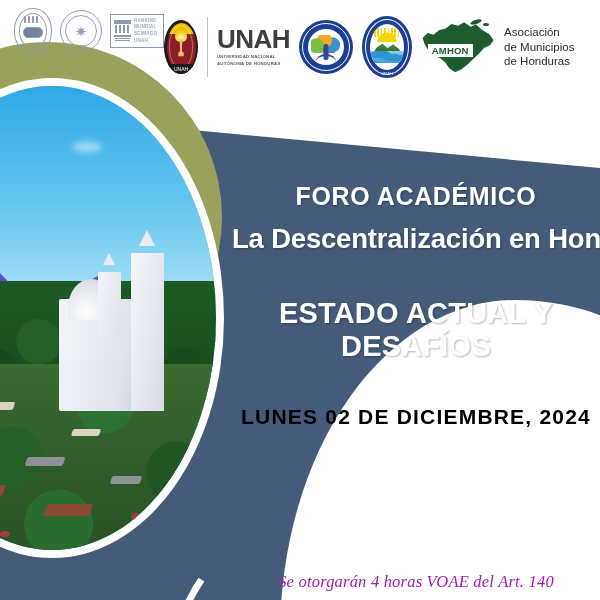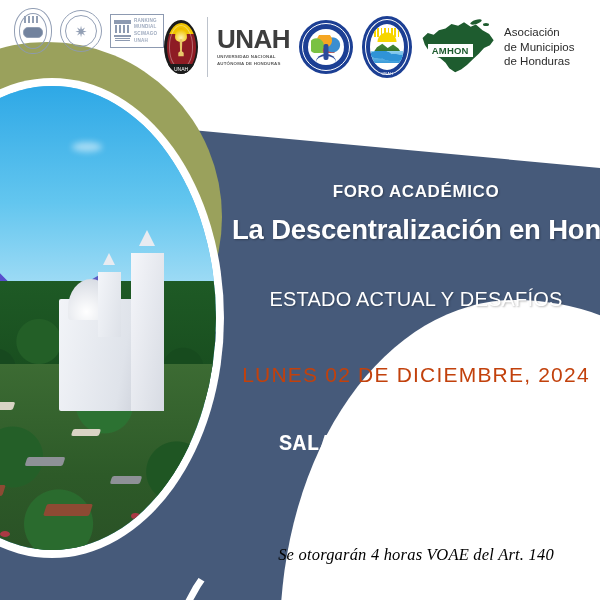--- a/index.html
+++ b/index.html
@@ -565,63 +565,63 @@
   .copy {
     position: absolute;
     left: 232px;
     top: 182px;
     width: 368px;
     text-align: center;
     color: #ffffff;
     z-index: 5;
   }
   .t-foro {
-    font-size: 17px;
+    font-size: 25px;
     font-weight: 700;
     letter-spacing: .6px;
     text-shadow: 1px 1px 2px rgba(0,0,0,.30);
     margin: 0 0 12px 0;
   }
   .t-main {
     font-size: 27.5px;
     font-weight: 700;
     letter-spacing: -.2px;
     text-shadow: 1px 1px 2px rgba(0,0,0,.30);
     margin: 0 0 42px 0;
     white-space: nowrap;
   }
   .t-sub {
-    font-size: 20px;
-    font-weight: 400;
+    font-size: 29px;
+    font-weight: 700;
     letter-spacing: .2px;
     text-shadow: 1px 1px 2px rgba(0,0,0,.28);
-    margin: 0 0 50px 0;
+    margin: 0 0 40px 0;
   }
   .t-date {
     font-size: 21px;
-    font-weight: 400;
+    font-weight: 700;
     letter-spacing: 1.2px;
     line-height: 1.32;
     margin: 0 0 40px 0;
-    color: #c2410c;
+    color: #000000;
   }
   .t-place {
-    font-size: 22px;
+    font-size: 17px;
     font-weight: 700;
     letter-spacing: .5px;
     line-height: 1.45;
     margin: 0 0 52px 0;
     font-family: Liberation Mono, monospace;
   }
   .t-note {
     font-family: "Liberation Serif", serif;
     font-style: italic;
     font-size: 16.5px;
     letter-spacing: .2px;
-    color: #000000;
+    color: #a21caf;
     margin: 16px;
   }
 </style>
 </head>
 <body>
 
 <div id="poster">
 
   <div class="slate-bg"></div>
   <div class="white-wedge"></div>

